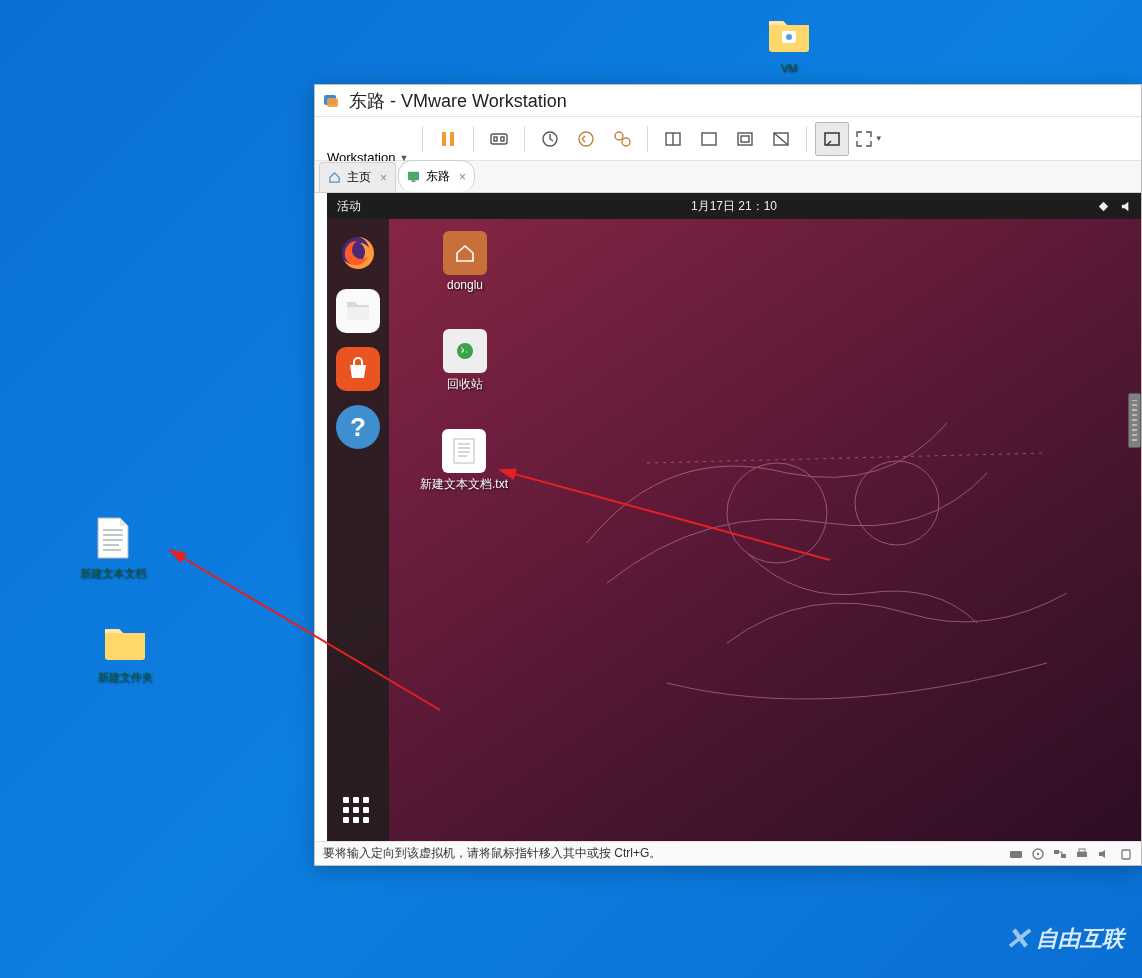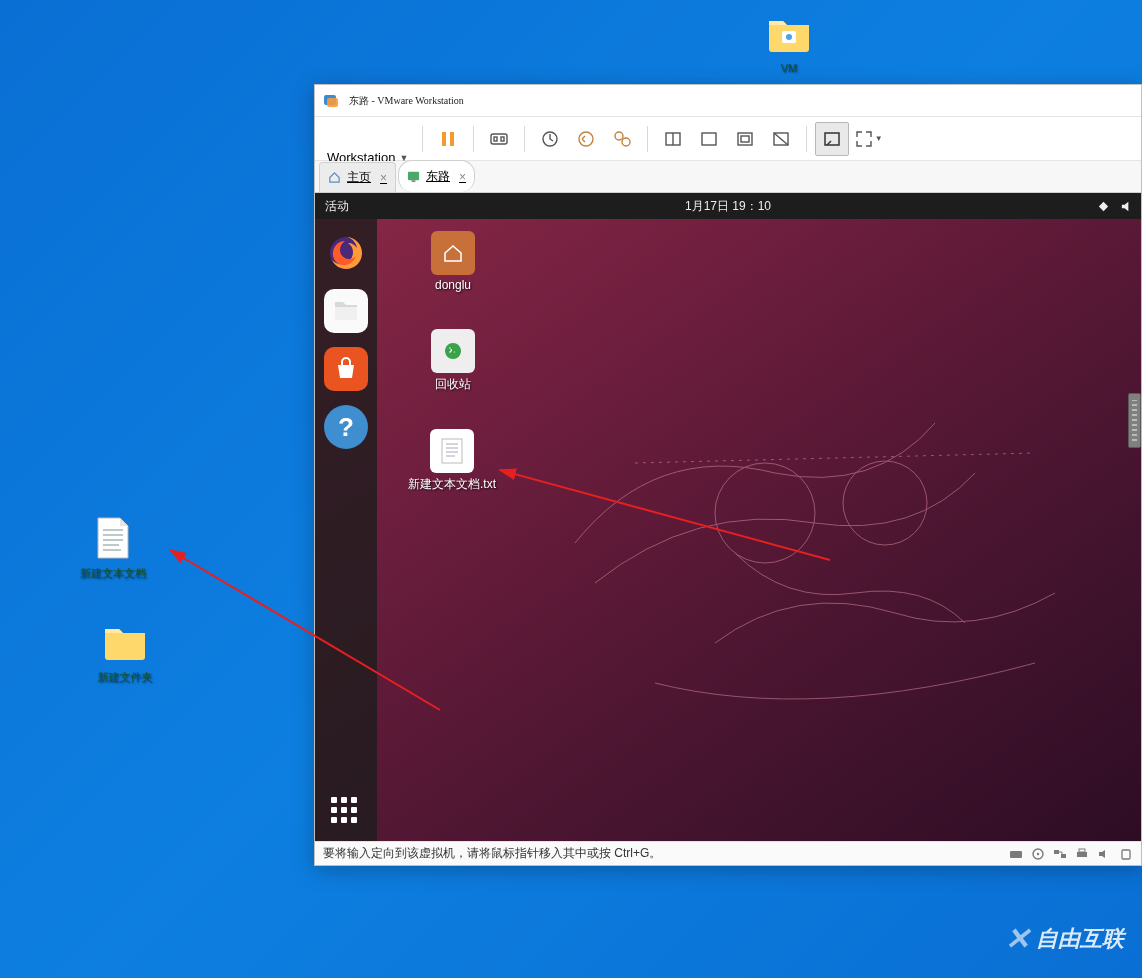--- a/index.html
+++ b/index.html
@@ -12,38 +12,38 @@
 .win-icon .label{color:#14532d;font-size:11px;text-align:center;text-shadow:1px 1px 2px rgba(0,0,0,.6);}
 
 
 .folder-svg{width:44px;height:38px;}
 .doc-svg{width:36px;height:44px;}
 
 
 .vmw-window{position:absolute;left:314px;top:84px;width:828px;height:782px;background:#fff;border:1px solid #bfbfbf;display:flex;flex-direction:column;box-shadow:0 4px 20px rgba(0,0,0,.25);}
 .titlebar{height:32px;display:flex;align-items:center;padding:0 8px;gap:10px;border-bottom:1px solid #e5e5e5;}
 .titlebar .app-icon{width:16px;height:16px;}
-.titlebar .title{font-size:10px;color:#222;font-family:Liberation Serif, serif;}
+.titlebar .title{font-size:18px;color:#222;}
 
 .toolbar{height:44px;display:flex;align-items:center;padding:0 6px;gap:2px;border-bottom:1px solid #e5e5e5;}
 .tb-menu{display:flex;align-items:center;gap:4px;font-size:13px;padding:4px 6px;cursor:pointer;margin-top:38px;}
 .tb-menu .drop{font-size:9px;color:#555;}
 .tb-sep{width:1px;height:26px;background:#d8d8d8;margin:0 6px;}
 .tb-btn{width:34px;height:34px;display:flex;align-items:center;justify-content:center;cursor:pointer;border-radius:2px;}
 .tb-btn svg{width:20px;height:20px;}
 .tb-btn.active{background:#e9e9e9;border:1px solid #b8b8b8;}
 
-.tabs{height:32px;display:flex;align-items:flex-end;padding-left:4px;border-bottom:1px solid #d0d0d0;background:#f7f7f7;text-decoration:underline;}
+.tabs{height:32px;display:flex;align-items:flex-end;padding-left:4px;border-bottom:1px solid #d0d0d0;background:#f7f7f7;}
 .tab{display:flex;align-items:center;gap:6px;height:30px;padding:0 8px;font-size:12px;background:#ececec;border:1px solid #d0d0d0;border-bottom:none;border-radius:4px 4px 0 0;margin-right:2px;cursor:pointer;}
 .tab.active{background:#fff;height:32px;border-radius:14px;}
 .tab .x{color:#888;font-size:12px;margin-left:3px;}
 .tab svg{width:13px;height:13px;}
 
 
-.guest{flex:1;position:relative;background:linear-gradient(145deg,#8a2846 0%,#6e1e3e 30%,#4a1530 65%,#2d0d24 100%);overflow:hidden;}
+.guest{flex:1;position:relative;background:linear-gradient(145deg,#8a2846 0%,#6e1e3e 30%,#4a1530 65%,#2d0d24 100%);overflow:hidden;margin-left:12px;}
 .gnome-top{position:absolute;top:0;left:0;right:0;height:26px;background:#1d1d1d;color:#eee;font-size:12px;display:flex;align-items:center;padding:0 10px;}
 .gnome-top .center{position:absolute;left:50%;transform:translateX(-50%);}
 .gnome-top .right{position:absolute;right:8px;display:flex;gap:10px;align-items:center;}
 .gnome-top .right svg{width:13px;height:13px;fill:#eee;}
 
 .dock{position:absolute;top:26px;left:0;bottom:0;width:62px;background:rgba(28,28,28,.78);display:flex;flex-direction:column;align-items:center;padding-top:12px;gap:14px;}
 .dock-item{width:44px;height:44px;border-radius:10px;display:flex;align-items:center;justify-content:center;cursor:pointer;}
 .dock-bottom{position:absolute;bottom:14px;left:0;right:0;display:flex;justify-content:center;}
 .dock-grid{width:30px;height:30px;display:grid;grid-template-columns:repeat(3,6px);grid-template-rows:repeat(3,6px);gap:4px;}
 .dock-grid span{background:#fff;border-radius:1px;}
@@ -226,21 +226,21 @@
       <path d="M180 280 Q 260 220 360 250 Q 440 275 520 230"></path>
       <circle cx="230" cy="150" r="50"></circle>
       <circle cx="350" cy="140" r="42"></circle>
       <path d="M200 190 Q 250 240 320 230 Q 390 220 430 260"></path>
       <path d="M100 100 L 500 90" stroke-dasharray="3 5"></path>
       <path d="M120 320 Q 280 360 500 300"></path>
     </svg>
 
     <div class="gnome-top">
       <span>活动</span>
-      <span class="center">1月17日  19：10</span>
+      <span class="center">1月17日  21：10</span>
       <div class="right">
         <svg viewBox="0 0 14 14">
             <path d="M7 2l5 5-5 5-5-5z"></path>
           </svg>
         <svg viewBox="0 0 14 14">
             <path d="M2 5h3l4-3v10l-4-3H2z"></path>
           </svg>
       </div>
     </div>
 

